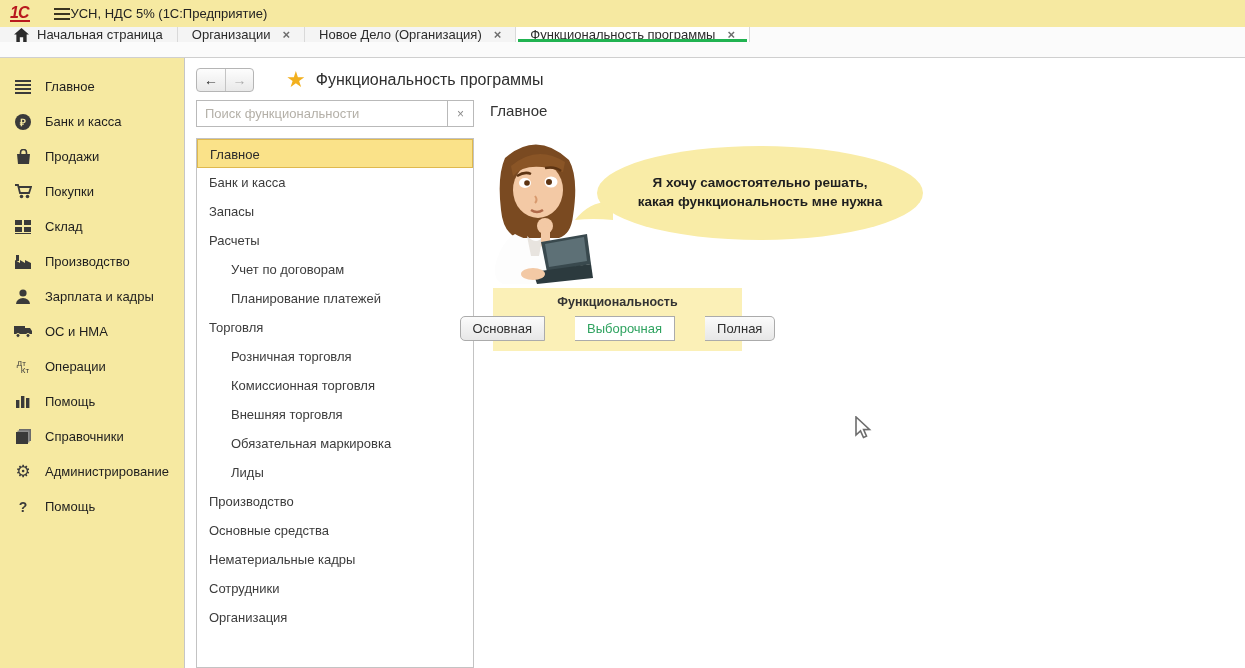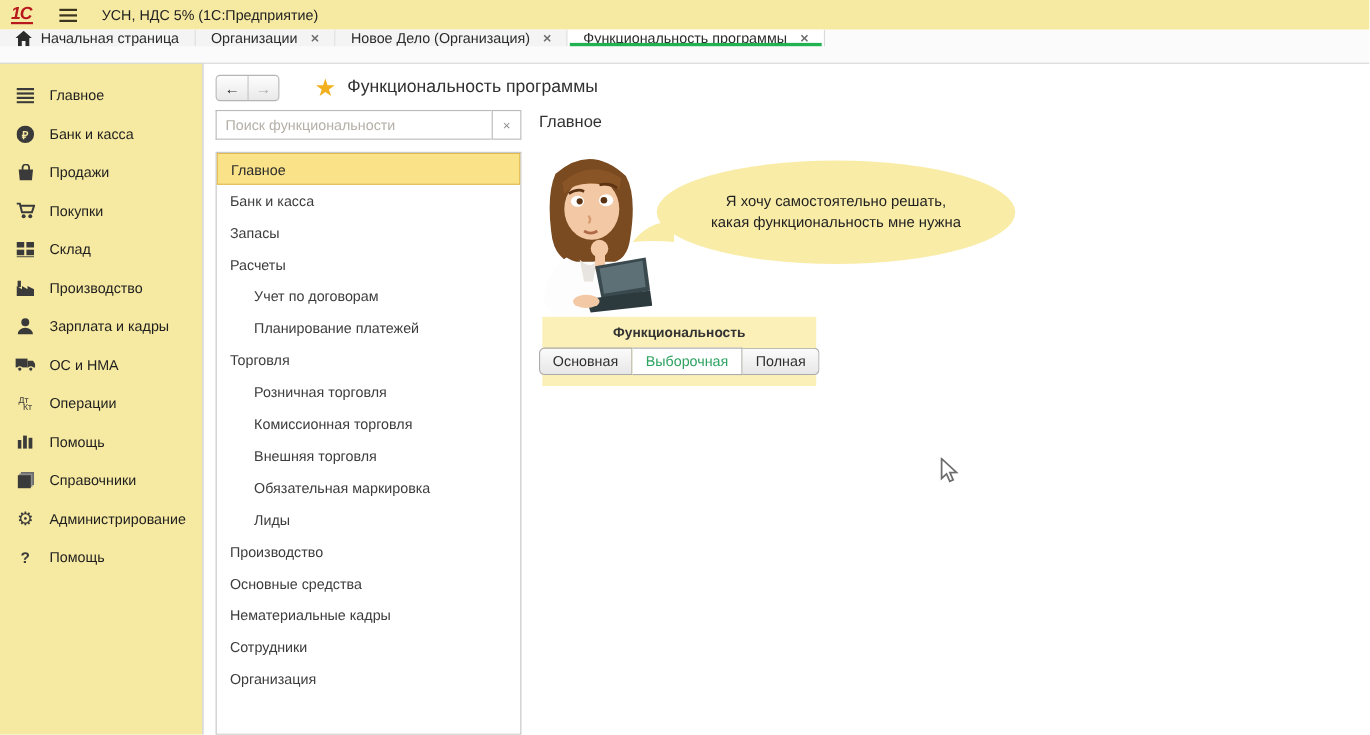--- a/index.html
+++ b/index.html
@@ -6,21 +6,21 @@
   html,body { width:1245px; height:668px; overflow:hidden; }
   body { font-family:"Liberation Sans", sans-serif; background:#fff; color:#333; }
   .app { position:relative; width:1245px; height:472px; }
 
   
   .topbar { height:27px; background:#f6e9a1; display:flex; align-items:center; padding-left:10px; }
   .logo-1c { font-weight:bold; font-style:italic; font-size:16px; color:#b8191e; letter-spacing:-1px;
              border-bottom:2px solid #b8191e; line-height:15px; padding:0 2px 0 0; }
   .burger { margin-left:24px; display:inline-block; }
   .burger div { width:16px; height:2px; background:#3b3520; margin:3px 0; }
-  .win-title { margin-left:22px; font-size:13px; color:#222; }
+  .win-title { font-size:13px; color:#222; }
 
   
   .tabbar { height:31px; background:#fbfbfb; border-bottom:1px solid #cfcfcf; display:flex; align-items:flex-start; }
   .tab { display:flex; align-items:center; gap:8px; padding:0 14px; font-size:13px; color:#2b2b2b;
          border-right:1px solid #d9d9d9; background:#f4f4f4; position:relative; cursor:default; }
   .tab.active { background:#fff; }
   .tab.active::after { content:""; position:absolute; left:2px; right:2px; bottom:0; height:3px; background:#21b351; }
   .tab .close { color:#6d6d6d; font-size:13px; font-weight:bold; margin-left:4px; }
   .home-ico { width:15px; height:14px; }
 
@@ -59,27 +59,27 @@
              background:#fff; overflow:hidden; }
   .list-item { height:29px; line-height:29px; padding-left:12px; font-size:13px; color:#3c3c3c; white-space:nowrap; }
   .list-item.indent { padding-left:34px; }
   .list-item.selected { background:#fae289; border:1px solid #dfb94e; color:#2b2b2b; }
 
   
   .section-heading { position:absolute; left:305px; top:44px; font-size:15px; color:#333; }
   .avatar { position:absolute; left:302px; top:80px; width:106px; height:148px; }
   .bubble { position:absolute; left:412px; top:88px; width:326px; height:94px; background:#f9eca7;
             border-radius:50%; display:flex; flex-direction:column; align-items:center; justify-content:center;
-            font-size:13.5px; color:#1f1f1f; text-align:center; line-height:1.4; }
+            font-size:13.5px; color:#1f1f1f; text-align:center; line-height:1.4;font-weight:bold; }
   .bubble-tail { position:absolute; left:388px; top:140px; width:40px; height:26px; }
 
   
   .func-panel { position:absolute; left:308px; top:230px; width:249px; height:63px; background:#fbf0b7; padding-top:7px; }
   .func-label { text-align:center; font-size:12.5px; font-weight:bold; color:#333; margin-bottom:7px; }
-  .func-btns { display:flex; justify-content:center; padding:0 6px; }
+  .func-btns { display:flex; justify-content:center; padding:0 6px;gap:30px; }
   .fbtn { height:25px; padding:0 12px; display:flex; align-items:center; font-size:13px; color:#2e2e2e;
           background:linear-gradient(#fbfbfb,#e7e7e7); border:1px solid #ababab; }
   .fbtn:first-child { border-radius:5px 0 0 5px; }
   .fbtn:last-child { border-radius:0 5px 5px 0; }
   .fbtn + .fbtn { border-left:none; }
   .fbtn.selected { background:#fff; color:#2fa360; }
 
   .cursor { position:absolute; left:668px; top:358px; width:20px; height:24px; }
 </style>
 </head>

